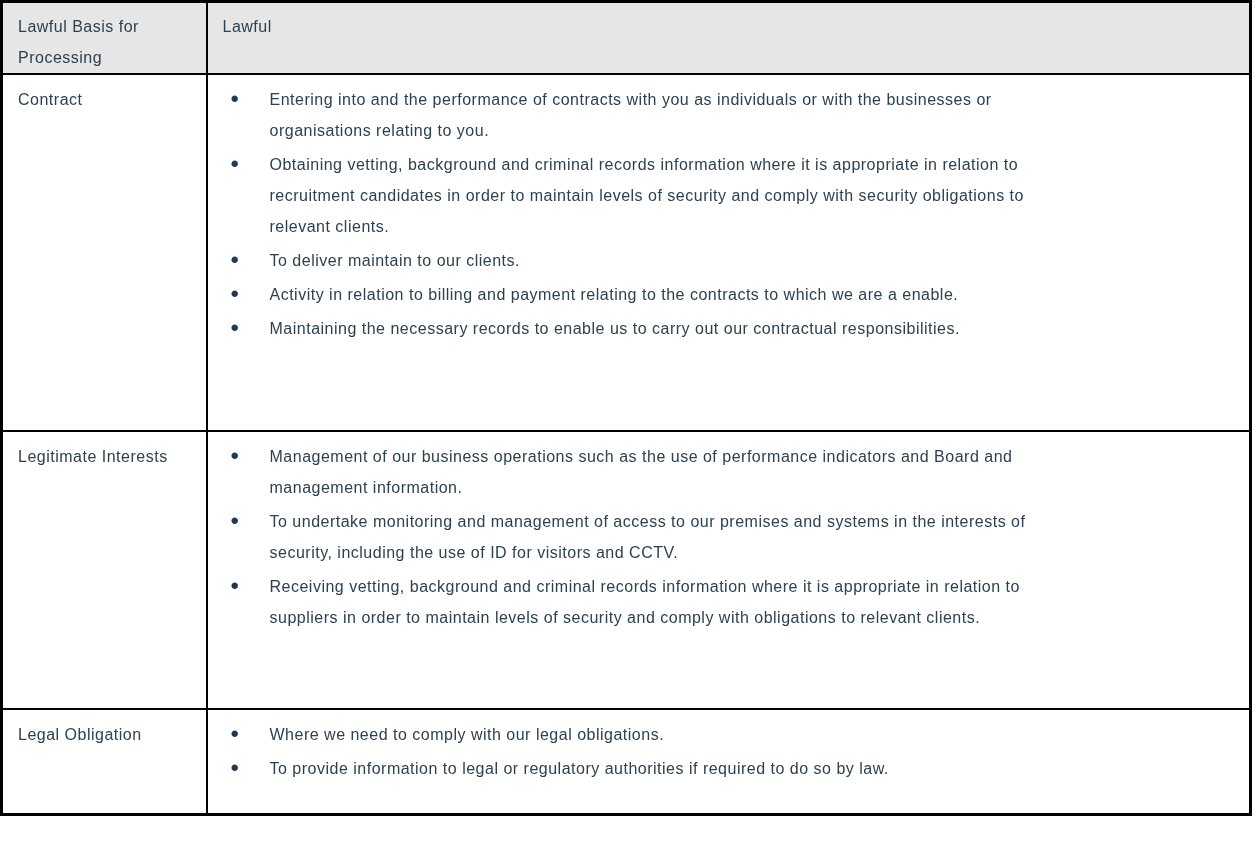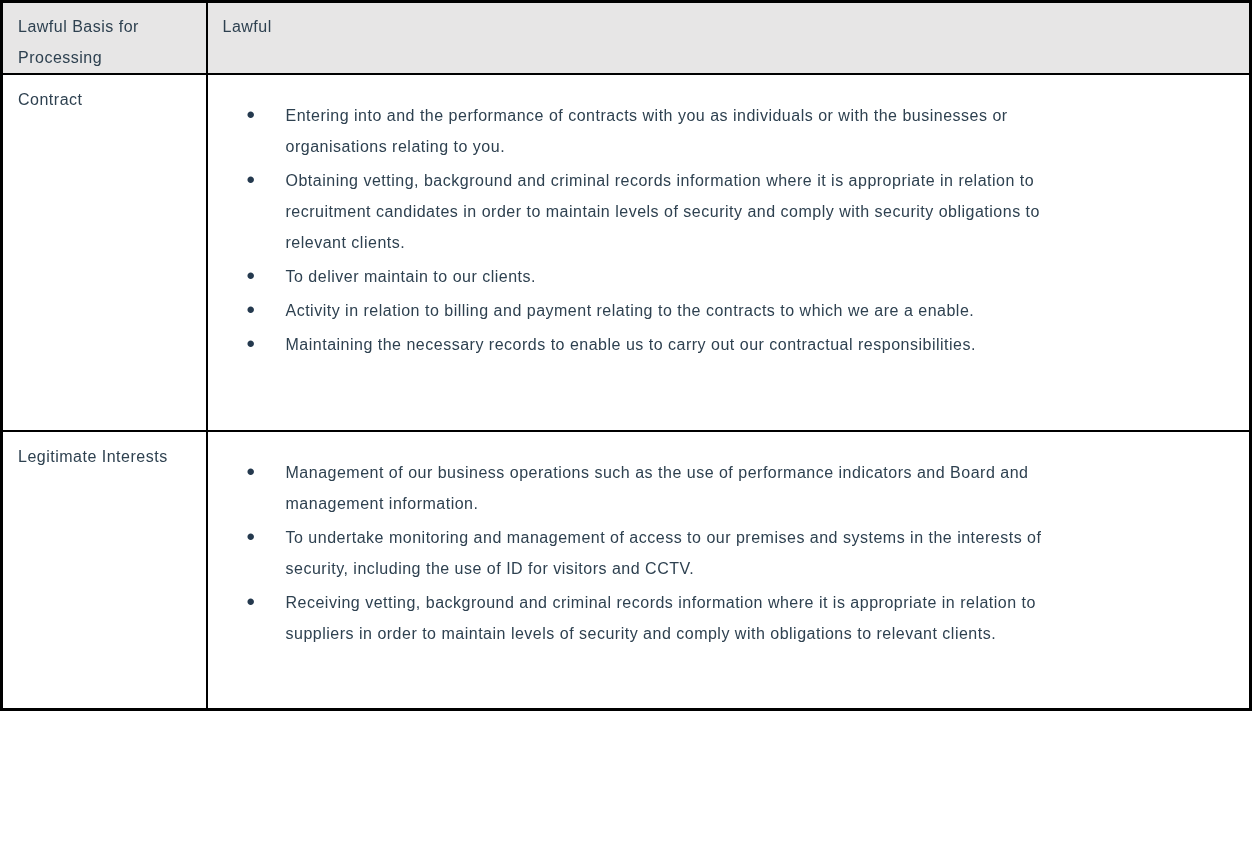--- a/index.html
+++ b/index.html
@@ -42,21 +42,21 @@
     background:var(--header-bg);
     padding:8px 14px 0 15px;
   }
   tr.row-contract{height:357px;}
   tr.row-legitimate{height:278px;}
   tr.row-legal{height:105px;}
   td.basis-cell{
     padding:9px 20px 0 15px;
   }
   ul.purpose-list{
-    margin:16px;
+    margin:0;
     padding:9px 170px 0 0;
     list-style:none;
   }
   ul.purpose-list li{
     position:relative;
     padding-left:62px;
     margin:0 0 3px 0;
   }
   ul.purpose-list li:last-child{margin-bottom:0;}
   ul.purpose-list li::before{
@@ -98,14 +98,23 @@
     <tr class="row-legitimate">
       <td class="basis-cell">Legitimate Interests</td>
       <td>
         <ul class="purpose-list">
             <li>Management of our business operations such as the use of performance indicators and Board and management information.</li>
             <li>To undertake monitoring and management of access to our premises and systems in the interests of security, including the use of ID for visitors and CCTV.</li>
             <li>Receiving vetting, background and criminal records information where it is appropriate in relation to suppliers in order to maintain levels of security and comply with obligations to relevant clients.</li>
           </ul>
       </td>
     </tr>
+    <tr class="row-legal">
+      <td class="basis-cell">Legal Obligation</td>
+      <td>
+        <ul class="purpose-list">
+            <li>Where we need to comply with our legal obligations.</li>
+            <li>To provide information to legal or regulatory authorities if required to do so by law.</li>
+          </ul>
+      </td>
+    </tr>
   </tbody>
 </table>
 
 </body></html>

